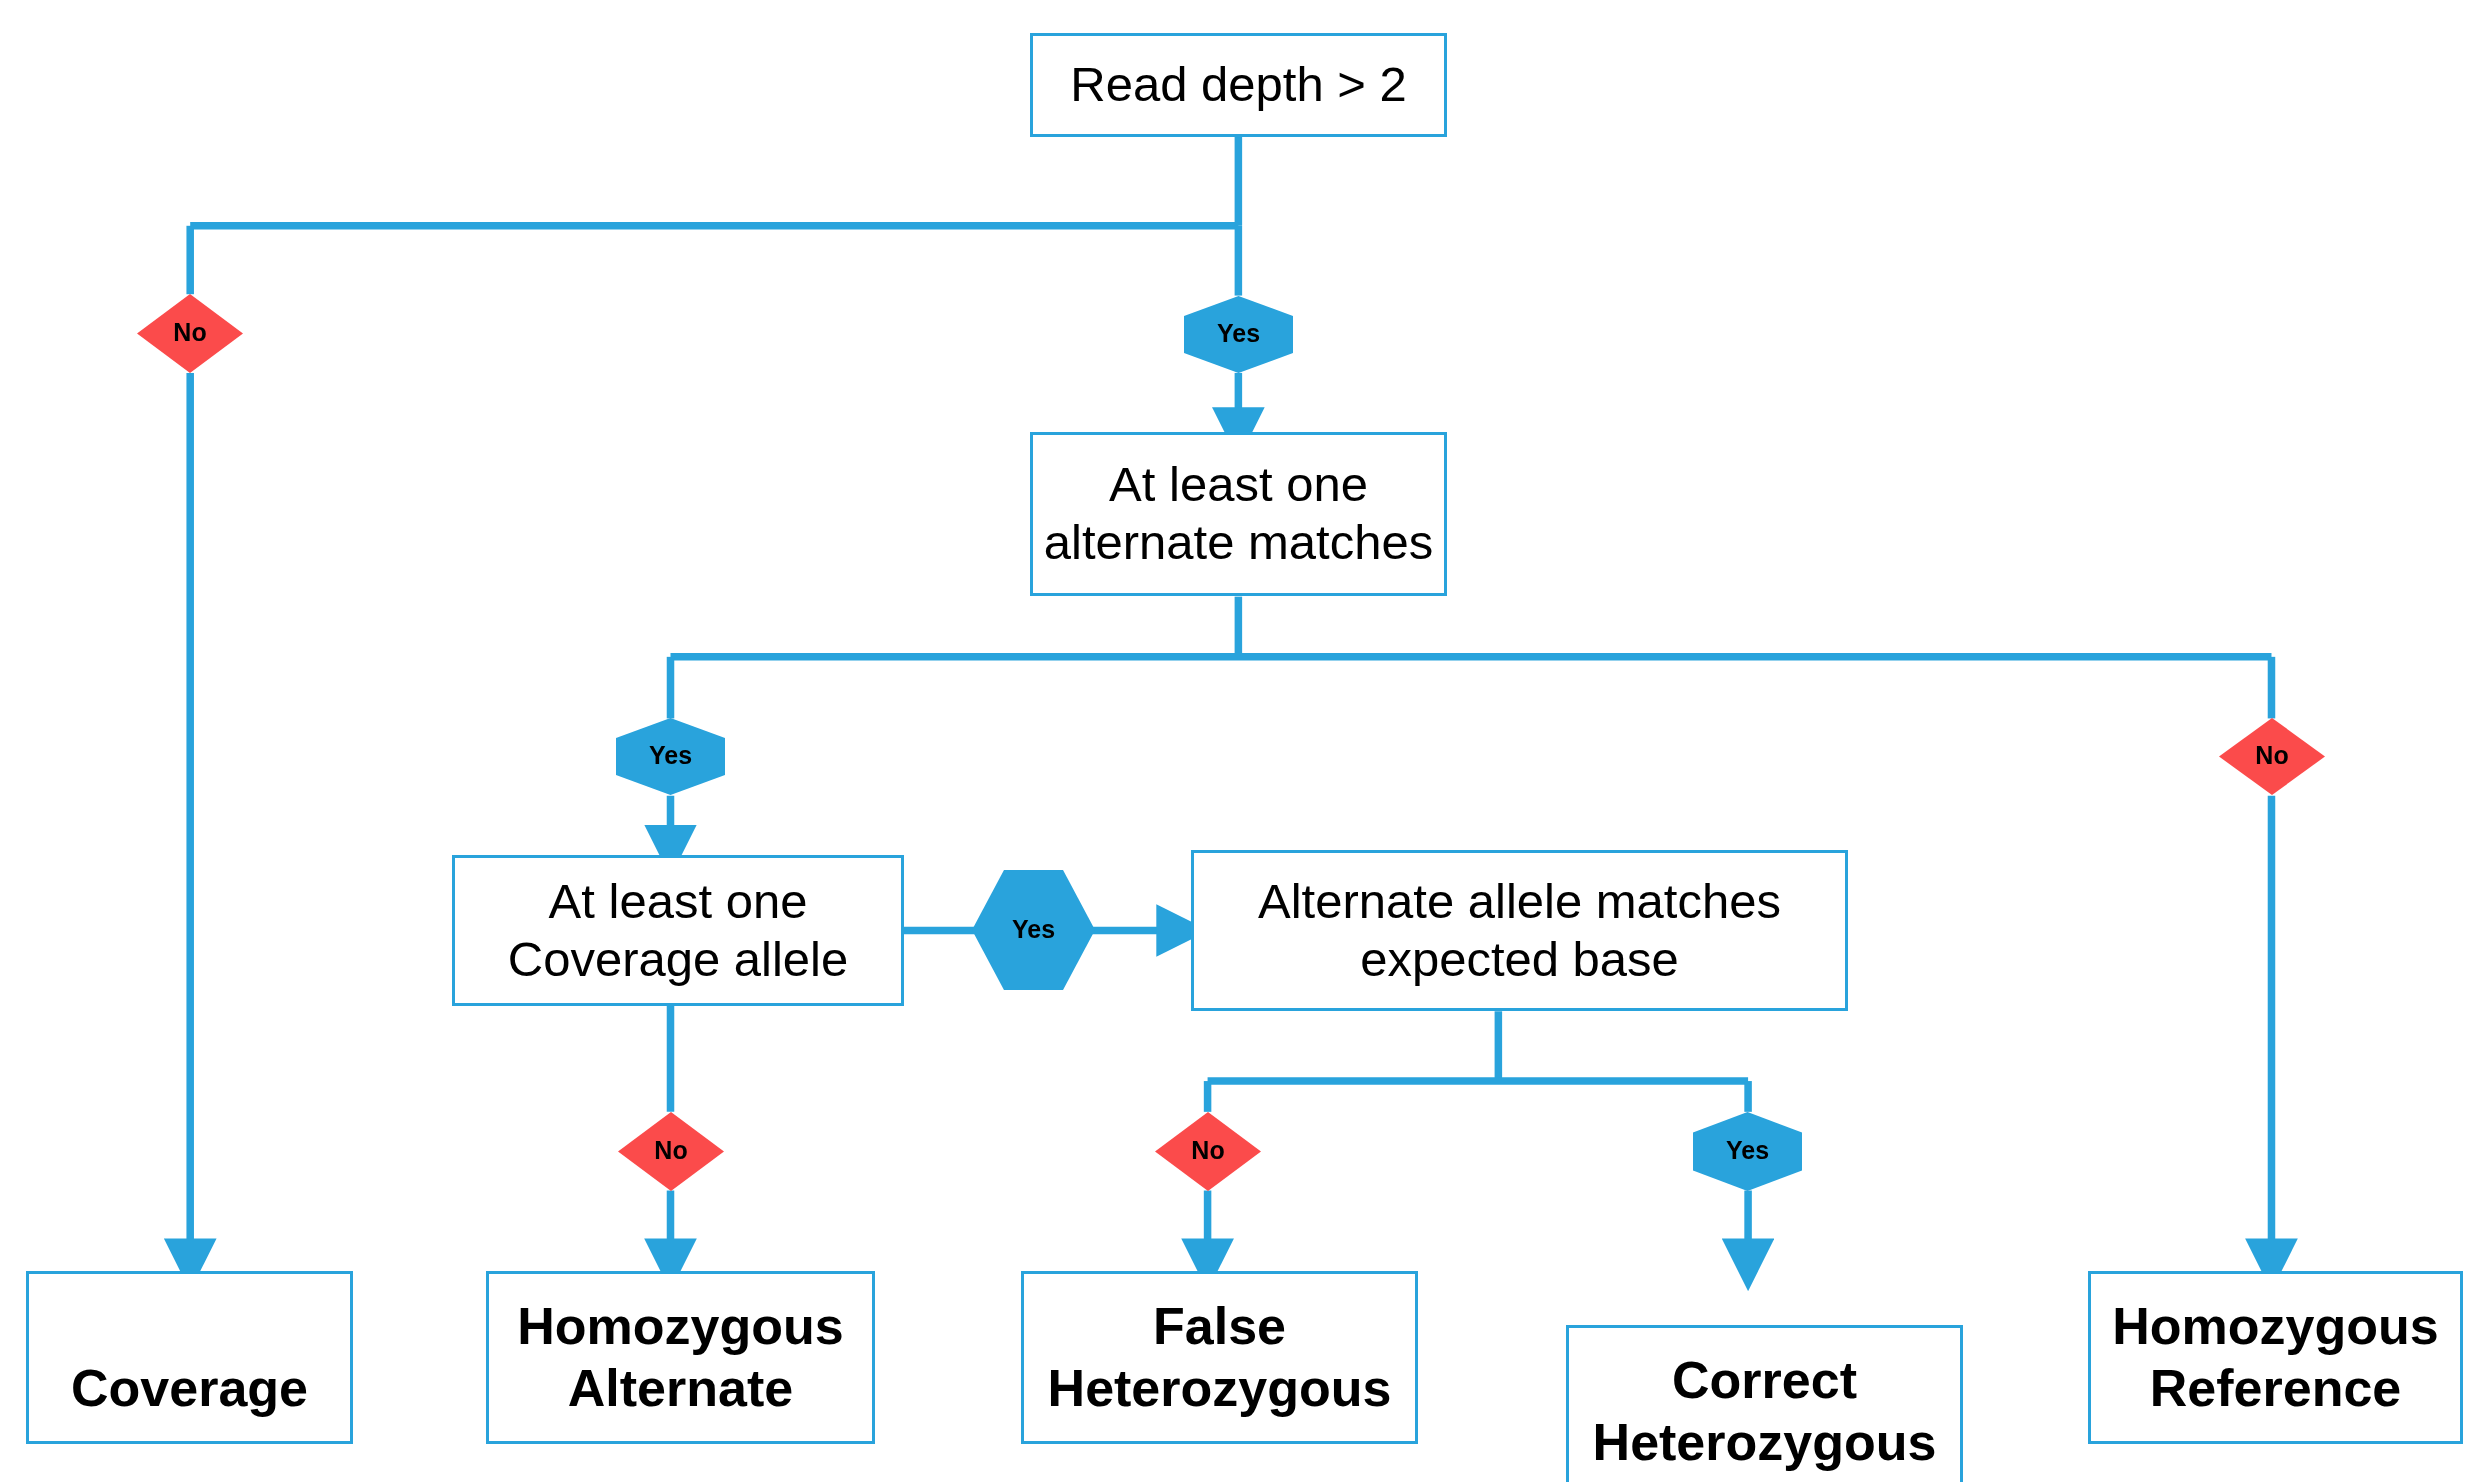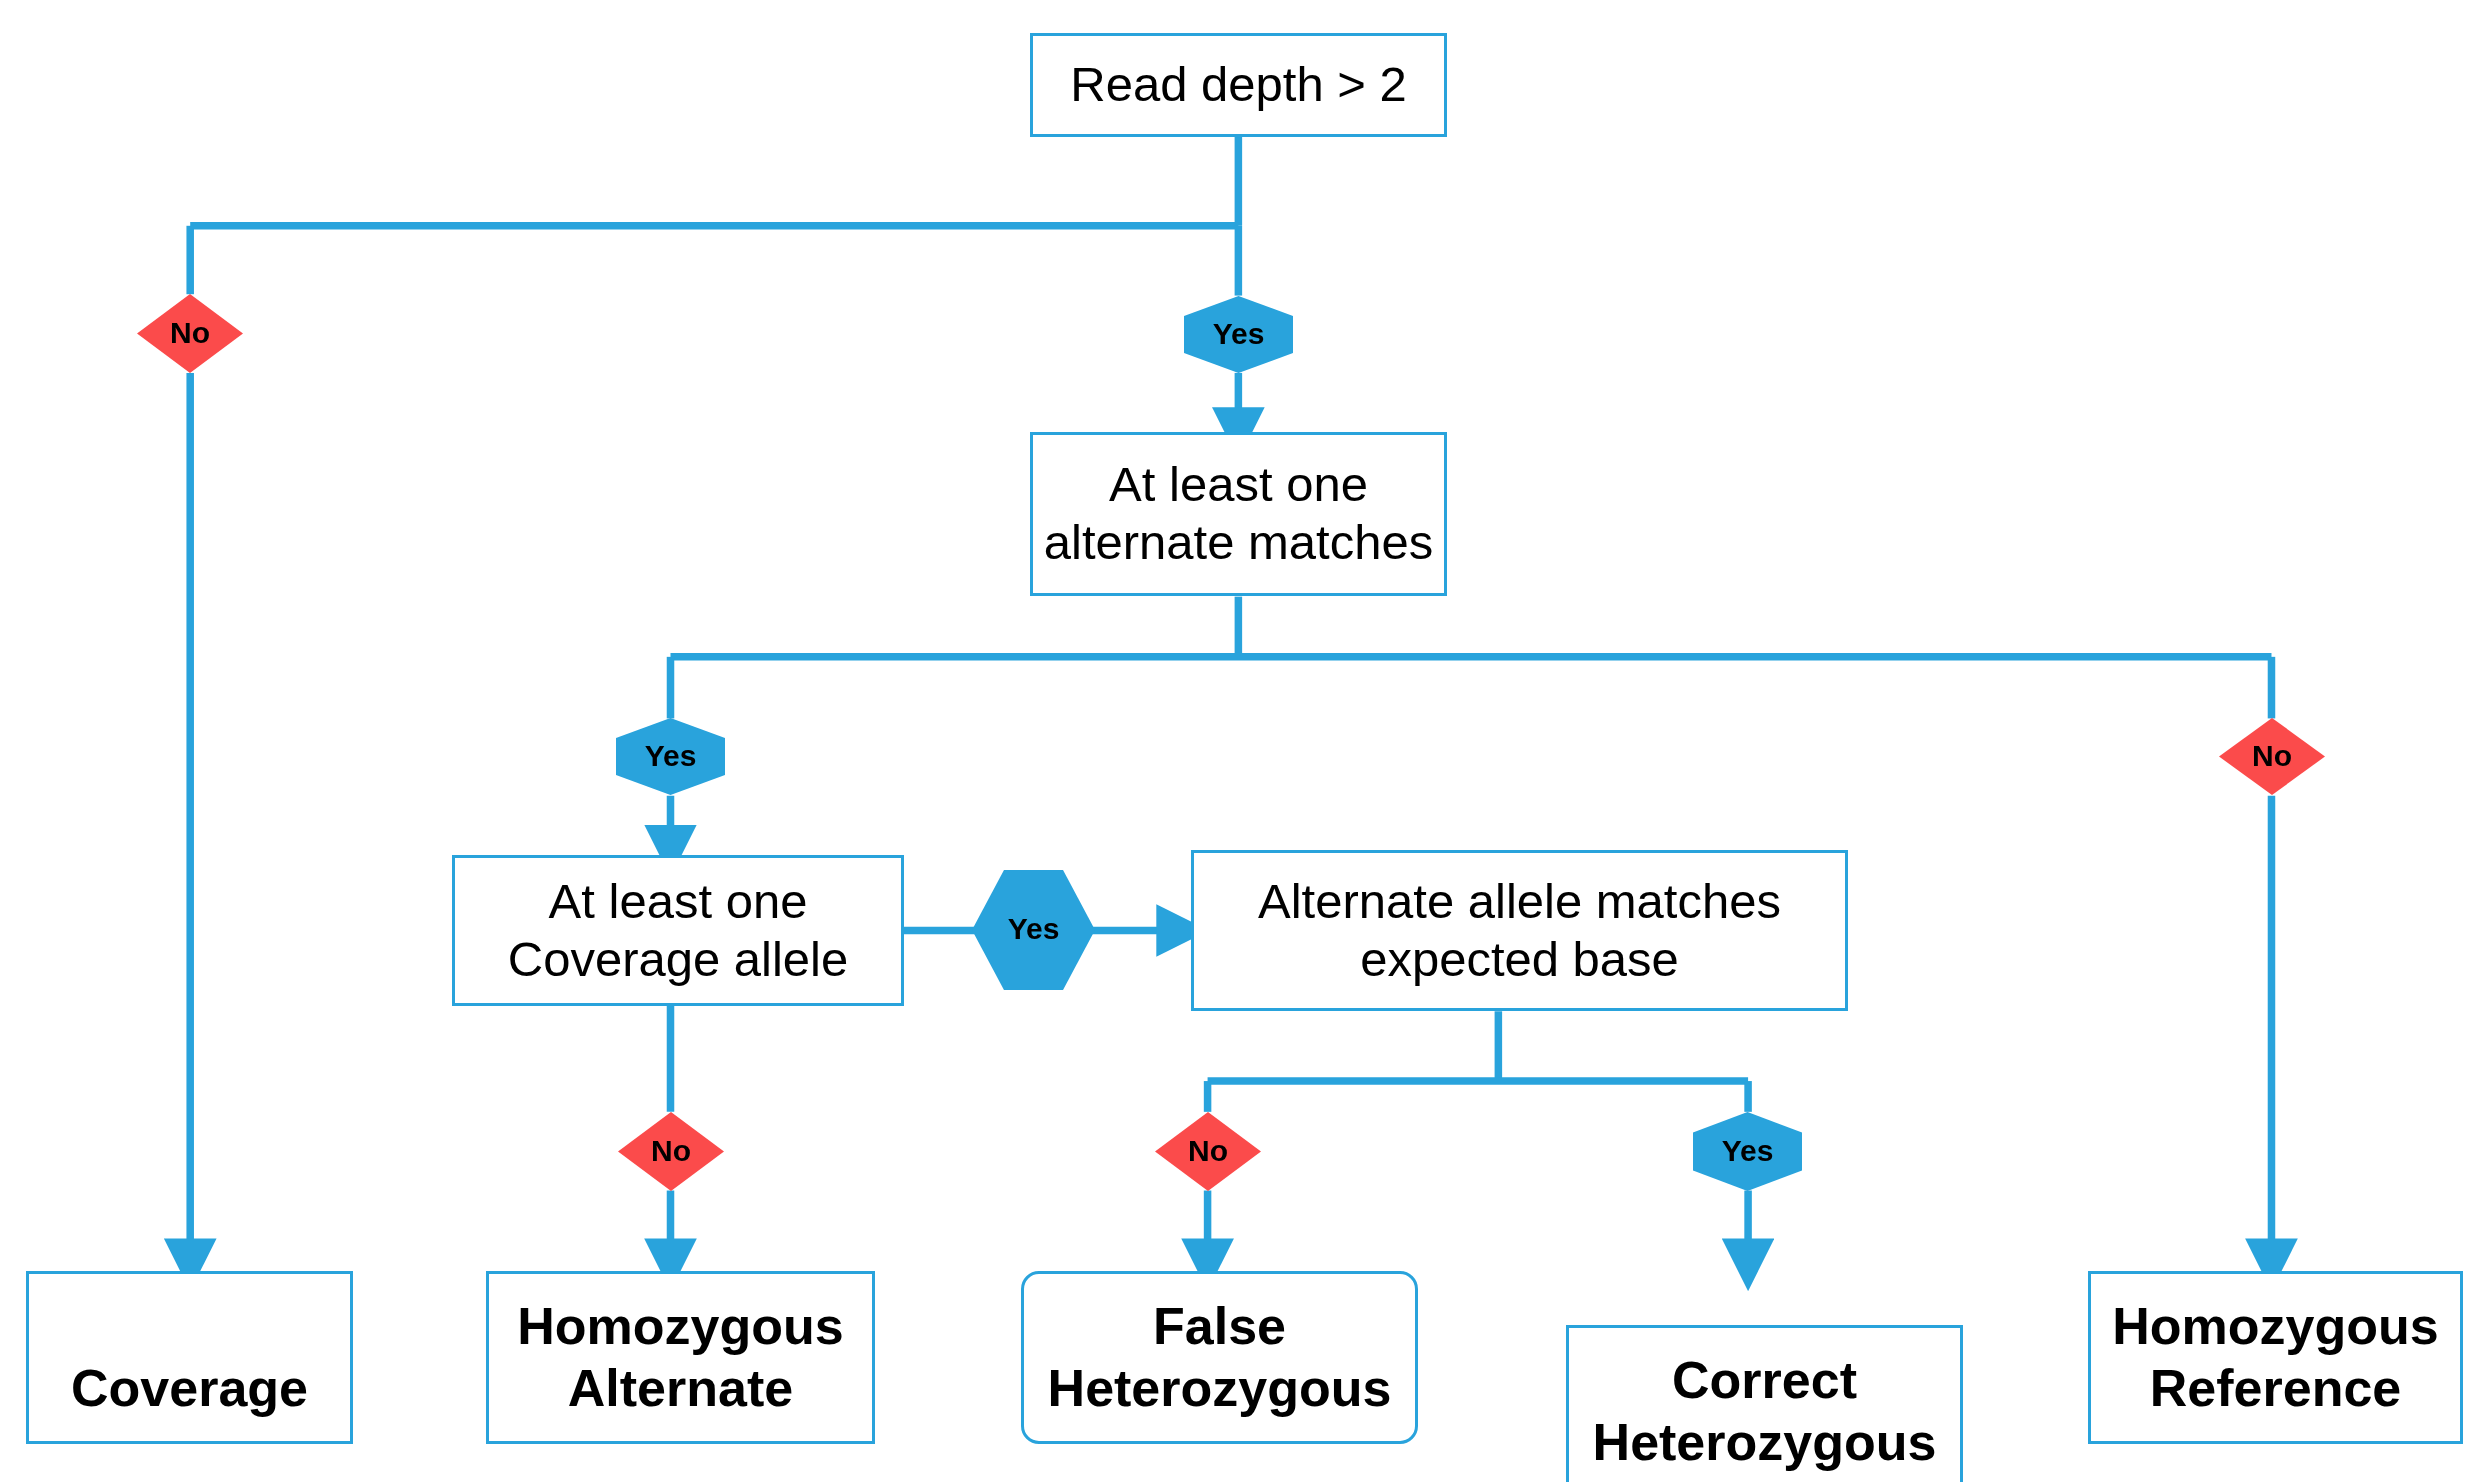--- a/index.html
+++ b/index.html
@@ -53,21 +53,21 @@
     font-weight: bold;
   }
   .marker {
     position: absolute;
     display: flex;
     align-items: center;
     justify-content: center;
     text-align: center;
     color: #000000;
     font-weight: bold;
-    font-size: 30px;
+    font-size: 25px;
     line-height: 1;
   }
   .marker .mk-text {
     position: relative;
     z-index: 2;
     transform: translateY(-0.7px);
   }
   .marker .mk-shape {
     position: absolute;
     left: 0;
@@ -210,21 +210,21 @@
     </span>
   </div>
 
   <div class="node-box" style="left:486px; top:1271px; width:389px; height:173px;">
     <span class="label terminal-label">
       <span>Homozygous</span><br>
       <span>Alternate</span>
     </span>
   </div>
 
-  <div class="node-box" style="left:1021px; top:1271px; width:397px; height:173px;border-radius:18px;">
+  <div class="node-box" style="left:1021px; top:1271px; width:397px; height:173px;">
     <span class="label terminal-label">
       <span>False</span><br>
       <span>Heterozygous</span>
     </span>
   </div>
 
   <div class="node-box" style="left:1566px; top:1325px; width:397px; height:173px;">
     <span class="label terminal-label">
       <span>Correct</span><br>
       <span>Heterozygous</span>

